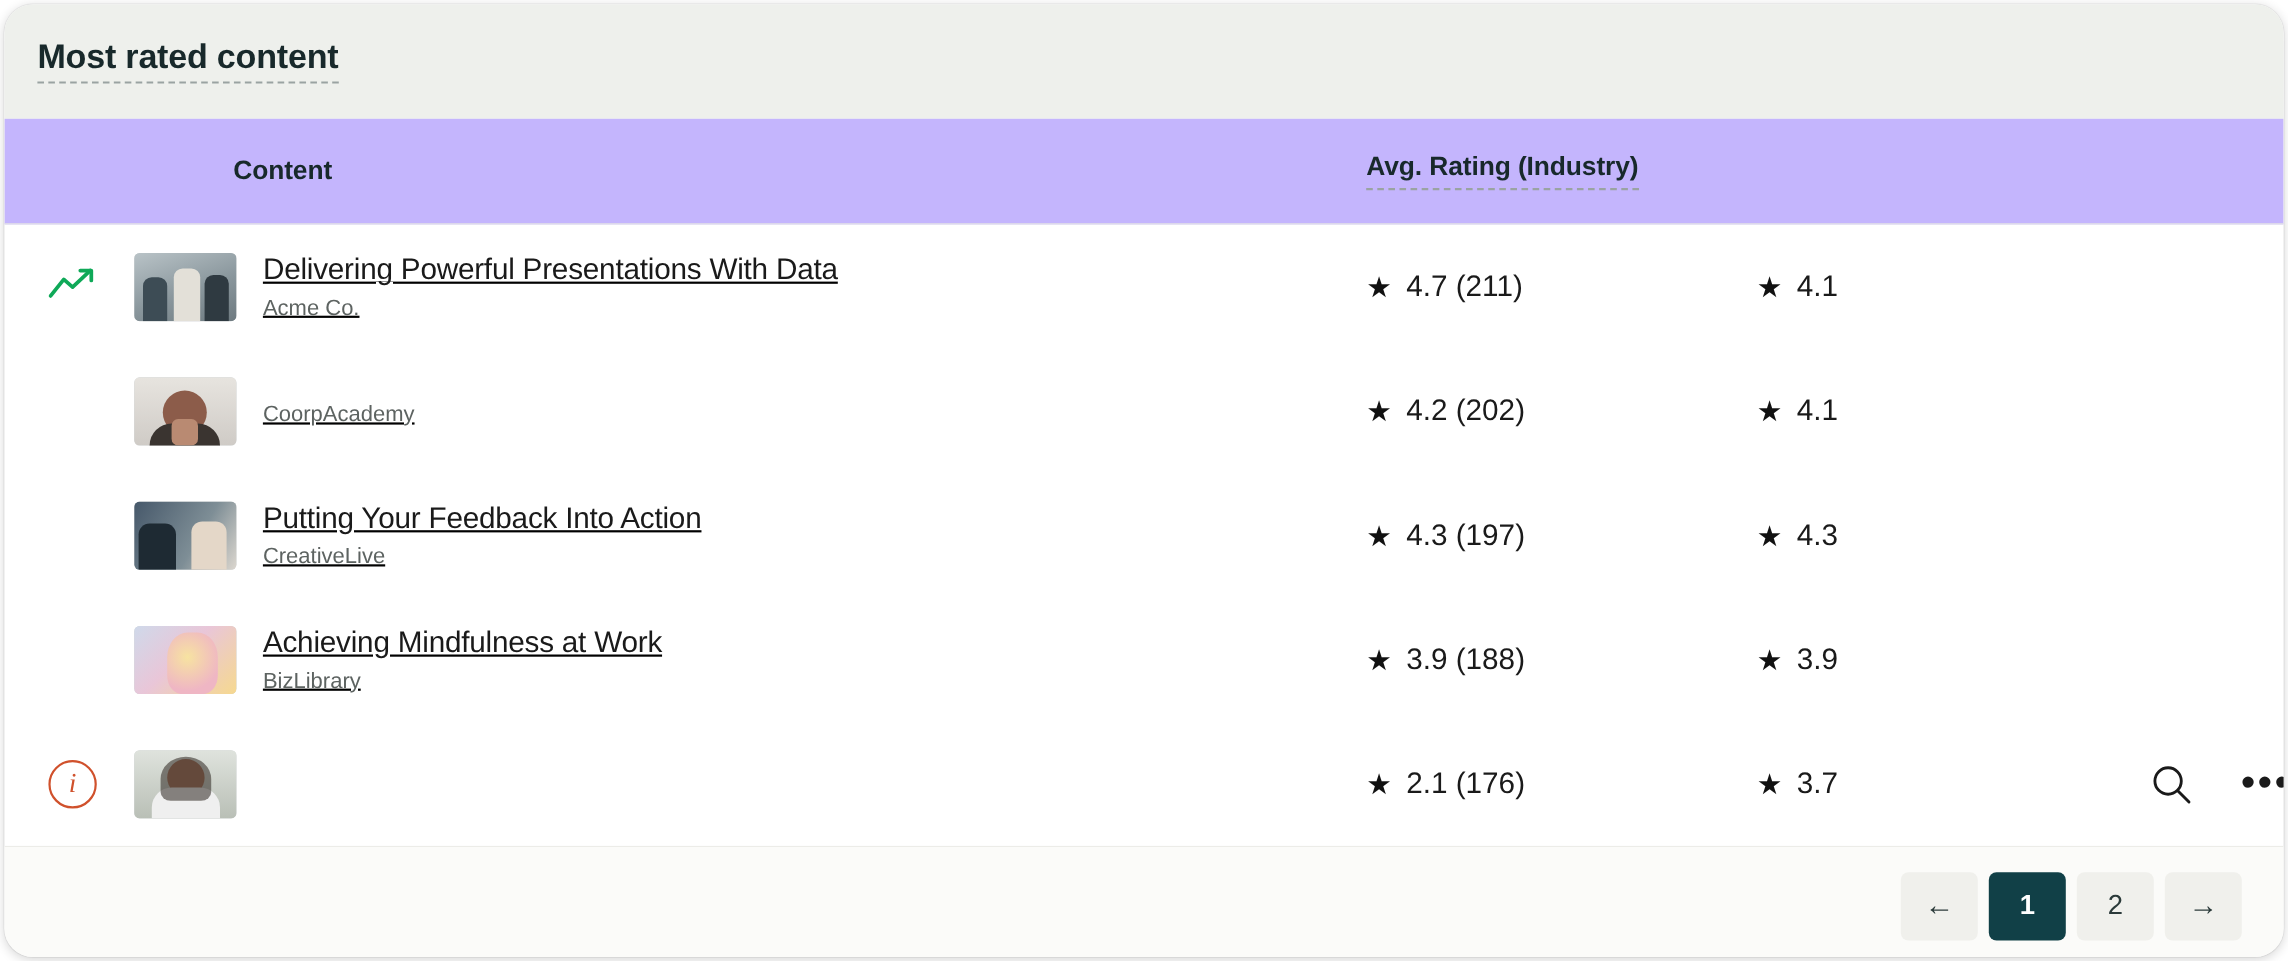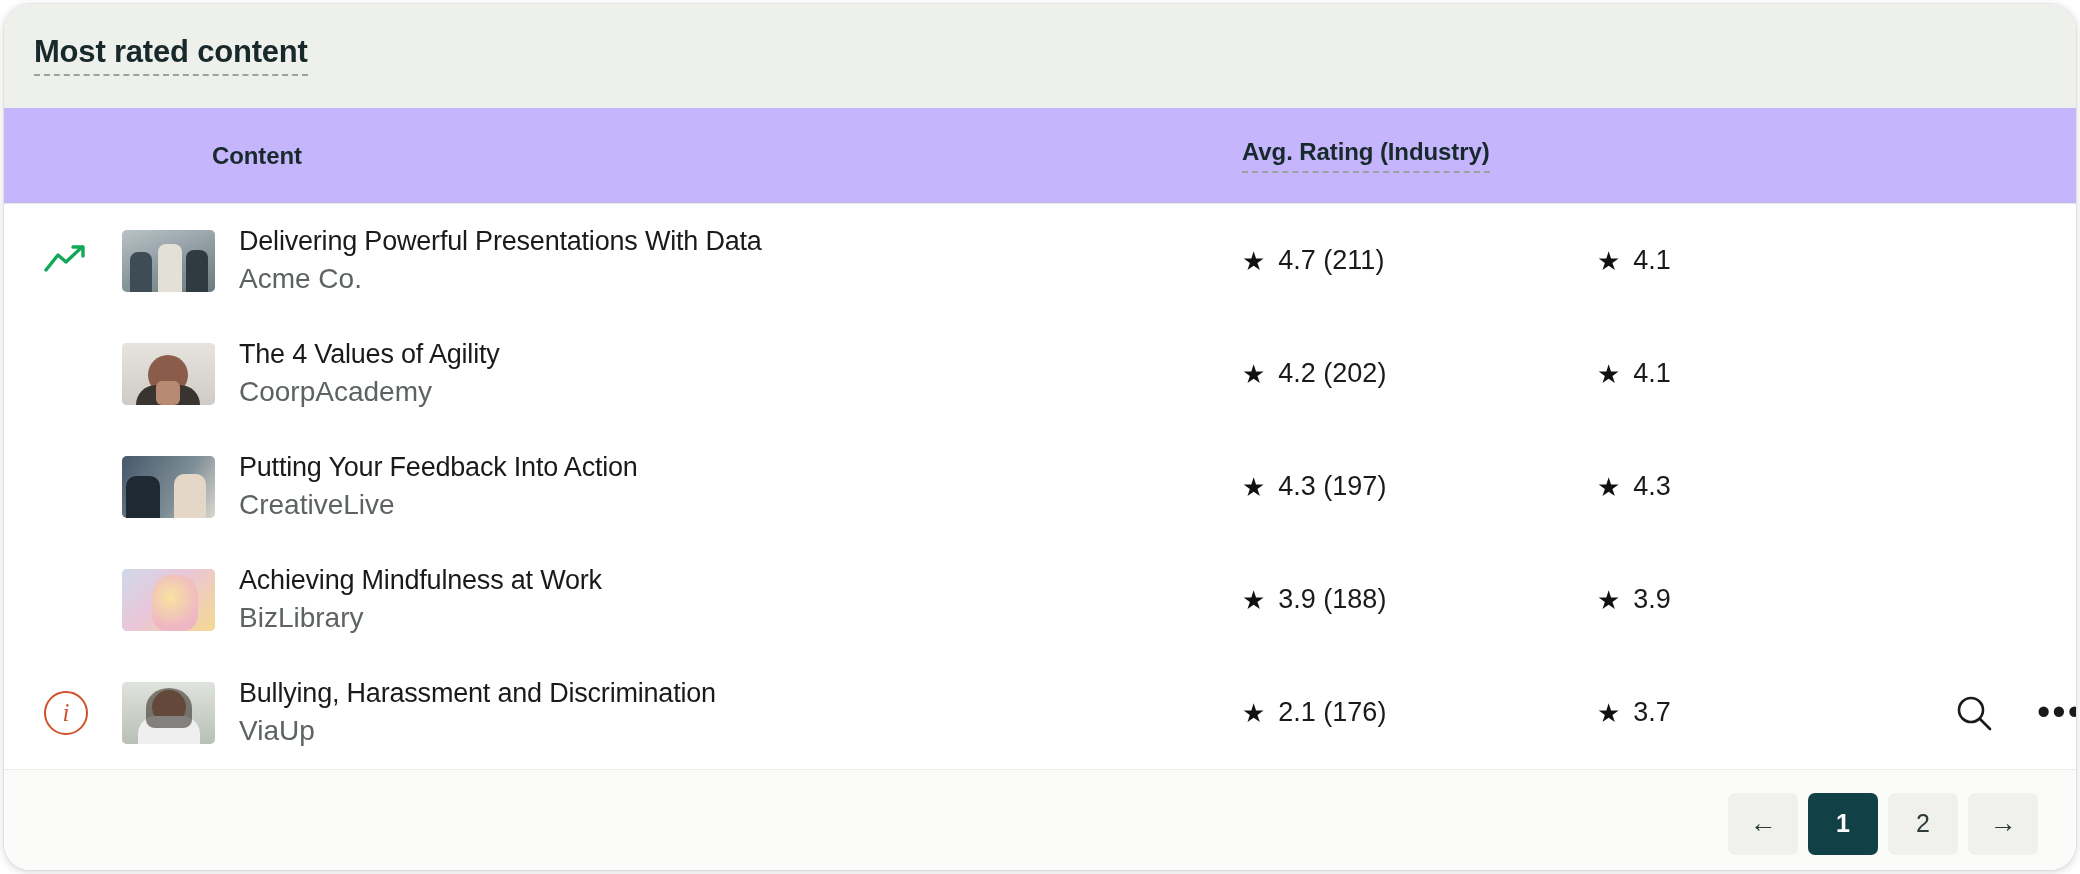--- a/index.html
+++ b/index.html
@@ -95,20 +95,21 @@
     justify-content: center;
     padding-left: 6px;
     box-sizing: border-box;
   }
 
   .content-cell {
     width: 1120px;
     flex: 0 0 1120px;
     display: flex;
     align-items: center;
+    text-decoration: underline;
   }
 
   .thumb {
     width: 93px;
     height: 62px;
     border-radius: 5px;
     flex: 0 0 93px;
     margin-right: 24px;
     overflow: hidden;
     position: relative;
@@ -119,21 +120,21 @@
   }
 
   .titles { display: flex; flex-direction: column; justify-content: center; }
   .c-title {
     font-size: 27px;
     color: #1a1a1a;
     letter-spacing: -0.2px;
     line-height: 1.15;
   }
   .c-sub {
-    font-size: 28px;
+    font-size: 20px;
     color: #5d6361;
     margin-top: 7px;
     line-height: 1.1;
   }
 
   .rating-cell {
     width: 355px;
     flex: 0 0 355px;
     display: flex;
     align-items: center;
@@ -270,21 +271,20 @@
     <div class="row">
       <div class="row-icon-cell"></div>
       <div class="content-cell">
         <div class="thumb">
           <div class="t-a" style="inset:0;background:linear-gradient(180deg,#e7e4df 0%,#cfcbc6 100%);"></div>
           <div class="t-b" style="left:26px;top:12px;width:40px;height:40px;background:#8c5c4a;border-radius:50%;"></div>
           <div class="t-c" style="left:14px;top:42px;width:64px;height:26px;background:#3a3430;border-radius:20px 20px 0 0;"></div>
           <div class="t-c" style="left:34px;top:38px;width:24px;height:24px;background:#b98a72;border-radius:6px;"></div>
         </div>
         <div class="titles">
-          <div class="c-title">The 4 Values of Agility</div>
           <div class="c-sub">CoorpAcademy</div>
         </div>
       </div>
       <div class="rating-cell">
         <span class="star">★</span>
         <span>4.2 (202)</span>
       </div>
       <div class="rating-cell">
         <span class="star">★</span>
         <span>4.1</span>
@@ -342,24 +342,20 @@
     <div class="row">
       <div class="row-icon-cell">
         <span class="info-icon">i</span>
       </div>
       <div class="content-cell">
         <div class="thumb">
           <div class="t-a" style="inset:0;background:linear-gradient(180deg,#dfe3dd 0%,#b9bfb6 100%);"></div>
           <div class="t-b" style="left:30px;top:8px;width:34px;height:34px;background:#a8765d;border-radius:50%;"></div>
           <div class="t-c" style="left:16px;top:34px;width:62px;height:28px;background:#efefef;border-radius:18px 18px 0 0;"></div>
           <div class="t-c" style="left:24px;top:6px;width:46px;height:40px;background:#2c241f;border-radius:50% 50% 20% 20%;opacity:0.55;"></div>
-        </div>
-        <div class="titles">
-          <div class="c-title">Bullying, Harassment and Discrimination</div>
-          <div class="c-sub">ViaUp</div>
         </div>
       </div>
       <div class="rating-cell">
         <span class="star">★</span>
         <span>2.1 (176)</span>
       </div>
       <div class="rating-cell">
         <span class="star">★</span>
         <span>3.7</span>
       </div>

